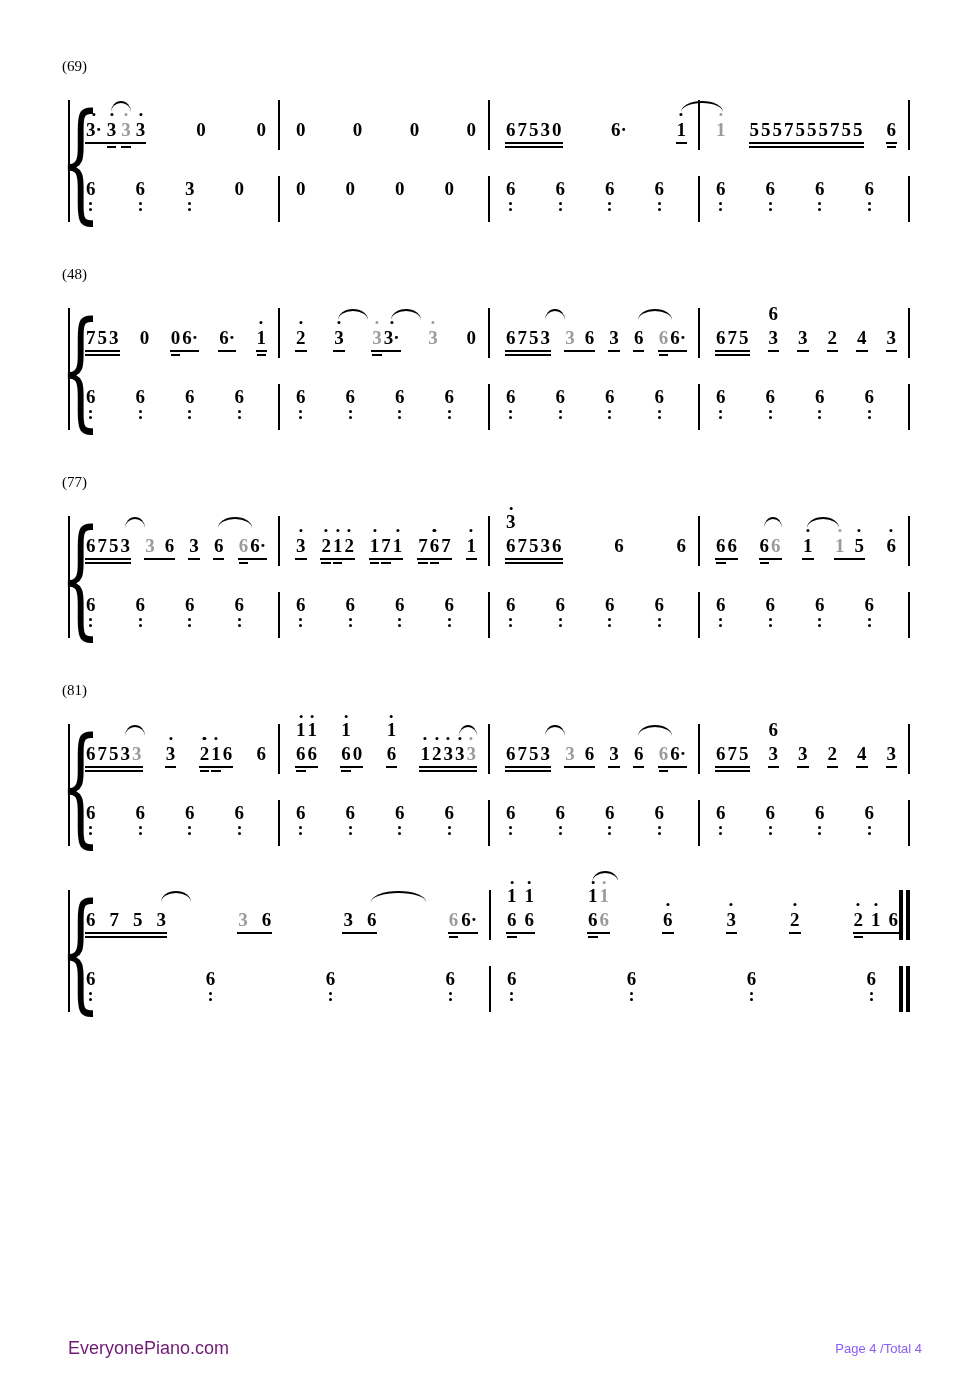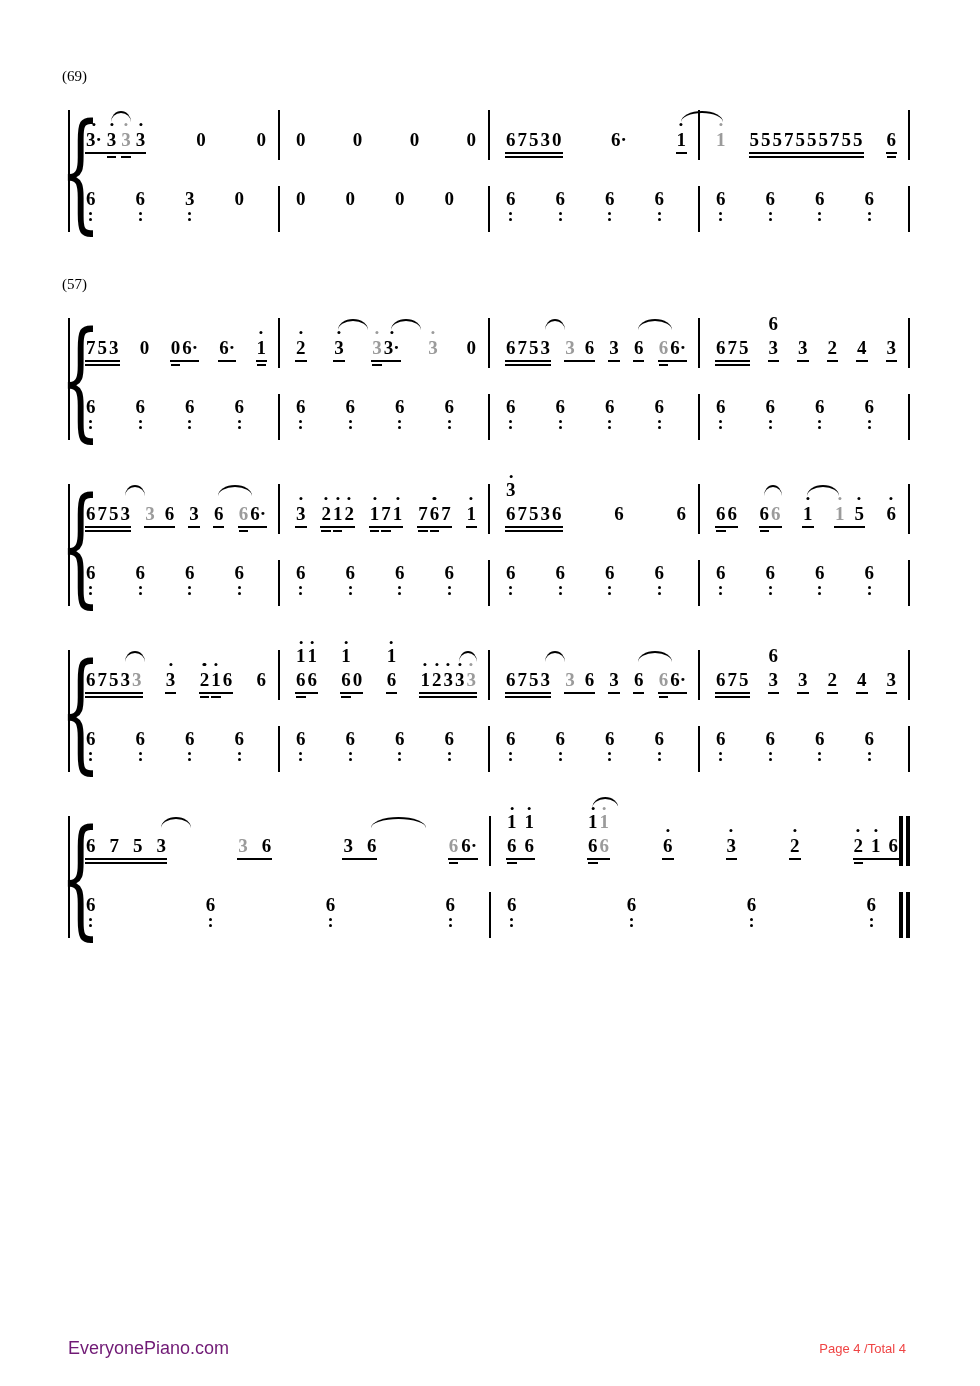--- a/index.html
+++ b/index.html
@@ -1,20 +1,20 @@
 <!DOCTYPE html>
 <html><head>
 <meta charset="utf-8">
 <style>
   html,body{margin:0;padding:0;}
   body{width:980px;height:1386px;background:#ffffff;position:relative;overflow:hidden;
        font-family:"Liberation Serif",serif;}
   .sheet{position:absolute;left:68px;top:58px;width:842px;}
   .system{margin-bottom:44px;}
-  .mlabel{font:15px "Liberation Serif",serif;color:#000;height:20px;margin:10px 0 22px -6px;}
+  .mlabel{font:15px "Liberation Serif",serif;color:#000;height:20px;margin:0 0 22px -6px;}
   .staves{position:relative;border-left:2px solid #000;}
   .brace{position:absolute;left:-31px;top:50%;transform:translateY(-50%) scaleX(.5);
          font-size:130px;line-height:1;font-weight:400;color:#000;
          font-family:"DejaVu Serif",serif;user-select:none;}
   .staff{display:flex;}
   .m{flex:1;box-sizing:border-box;border-right:2px solid #000;
      display:flex;justify-content:space-between;position:relative;}
   .ts .m{height:50px;align-items:flex-end;padding:0 12px 10px 16px;}
   .bs .m{height:46px;align-items:flex-start;padding:2px 34px 0 16px;}
   .gapRow{height:26px;}
@@ -36,21 +36,21 @@
   .sup.gr>.ud{background:#9b9b9b;}
   .sup>.ud{top:-5px;}
   .tie{position:absolute;bottom:calc(100% + 7px);left:45%;height:9px;
        border-top:2px solid #000;border-radius:55% 55% 0 0 / 110% 110% 0 0;}
   .sup .tie{bottom:calc(100% + 4px);}
   .btk{display:flex;flex-direction:column;align-items:center;
        font-weight:700;font-size:19px;line-height:21px;color:#000;}
   .dd{width:3.2px;height:3.2px;border-radius:50%;background:#000;margin-top:2.5px;}
   .dd:first-of-type{margin-top:3px;}
   .footL{position:absolute;left:68px;top:1338px;font:400 18px "Liberation Sans",sans-serif;color:#701a75;}
-  .footR{position:absolute;right:74px;top:1341px;font:400 13px "Liberation Sans",sans-serif;color:#ef4444;}
+  .footR{position:absolute;right:58px;top:1341px;font:400 13px "Liberation Sans",sans-serif;color:#8b5cf6;}
 </style>
 </head>
 <body>
 
 <div class="sheet">
     <div class="system">
       <div class="mlabel">(69)</div>
       <div class="staves">
         <span class="brace">{</span>
         <div class="staff ts">
@@ -141,21 +141,21 @@
           <div class="m">
             <span class="btk">6<span class="dd"></span><span class="dd"></span></span>
             <span class="btk">6<span class="dd"></span><span class="dd"></span></span>
             <span class="btk">6<span class="dd"></span><span class="dd"></span></span>
             <span class="btk">6<span class="dd"></span><span class="dd"></span></span>
           </div>
         </div>
       </div>
     </div>
     <div class="system">
-      <div class="mlabel">(57)</div>
+      <div class="mlabel">(48)</div>
       <div class="staves">
         <span class="brace">{</span>
         <div class="staff ts">
           <div class="m">
             <span class="g u1 u2" style="gap: 2px;">
               <span class="tk">7</span>
               <span class="tk">5</span>
               <span class="tk">3</span>
             </span>
             <span class="g" style="gap: 2px;">
@@ -258,20 +258,21 @@
           <div class="m">
             <span class="btk">6<span class="dd"></span><span class="dd"></span></span>
             <span class="btk">6<span class="dd"></span><span class="dd"></span></span>
             <span class="btk">6<span class="dd"></span><span class="dd"></span></span>
             <span class="btk">6<span class="dd"></span><span class="dd"></span></span>
           </div>
         </div>
       </div>
     </div>
     <div class="system">
+      <div class="mlabel">(77)</div>
       <div class="staves">
         <span class="brace">{</span>
         <div class="staff ts">
           <div class="m">
             <span class="g u1 u2" style="gap: 2px;">
               <span class="tk">6</span>
               <span class="tk">7</span>
               <span class="tk">5</span>
               <span class="tk">3<span class="tie" style="width: 20px;"></span></span>
             </span>
@@ -372,20 +373,21 @@
           <div class="m">
             <span class="btk">6<span class="dd"></span><span class="dd"></span></span>
             <span class="btk">6<span class="dd"></span><span class="dd"></span></span>
             <span class="btk">6<span class="dd"></span><span class="dd"></span></span>
             <span class="btk">6<span class="dd"></span><span class="dd"></span></span>
           </div>
         </div>
       </div>
     </div>
     <div class="system">
+      <div class="mlabel">(81)</div>
       <div class="staves">
         <span class="brace">{</span>
         <div class="staff ts">
           <div class="m">
             <span class="g u1 u2" style="gap: 2px;">
               <span class="tk">6</span>
               <span class="tk">7</span>
               <span class="tk">5</span>
               <span class="tk">3<span class="tie" style="width: 20px;"></span></span>
               <span class="tk gr">3</span>

